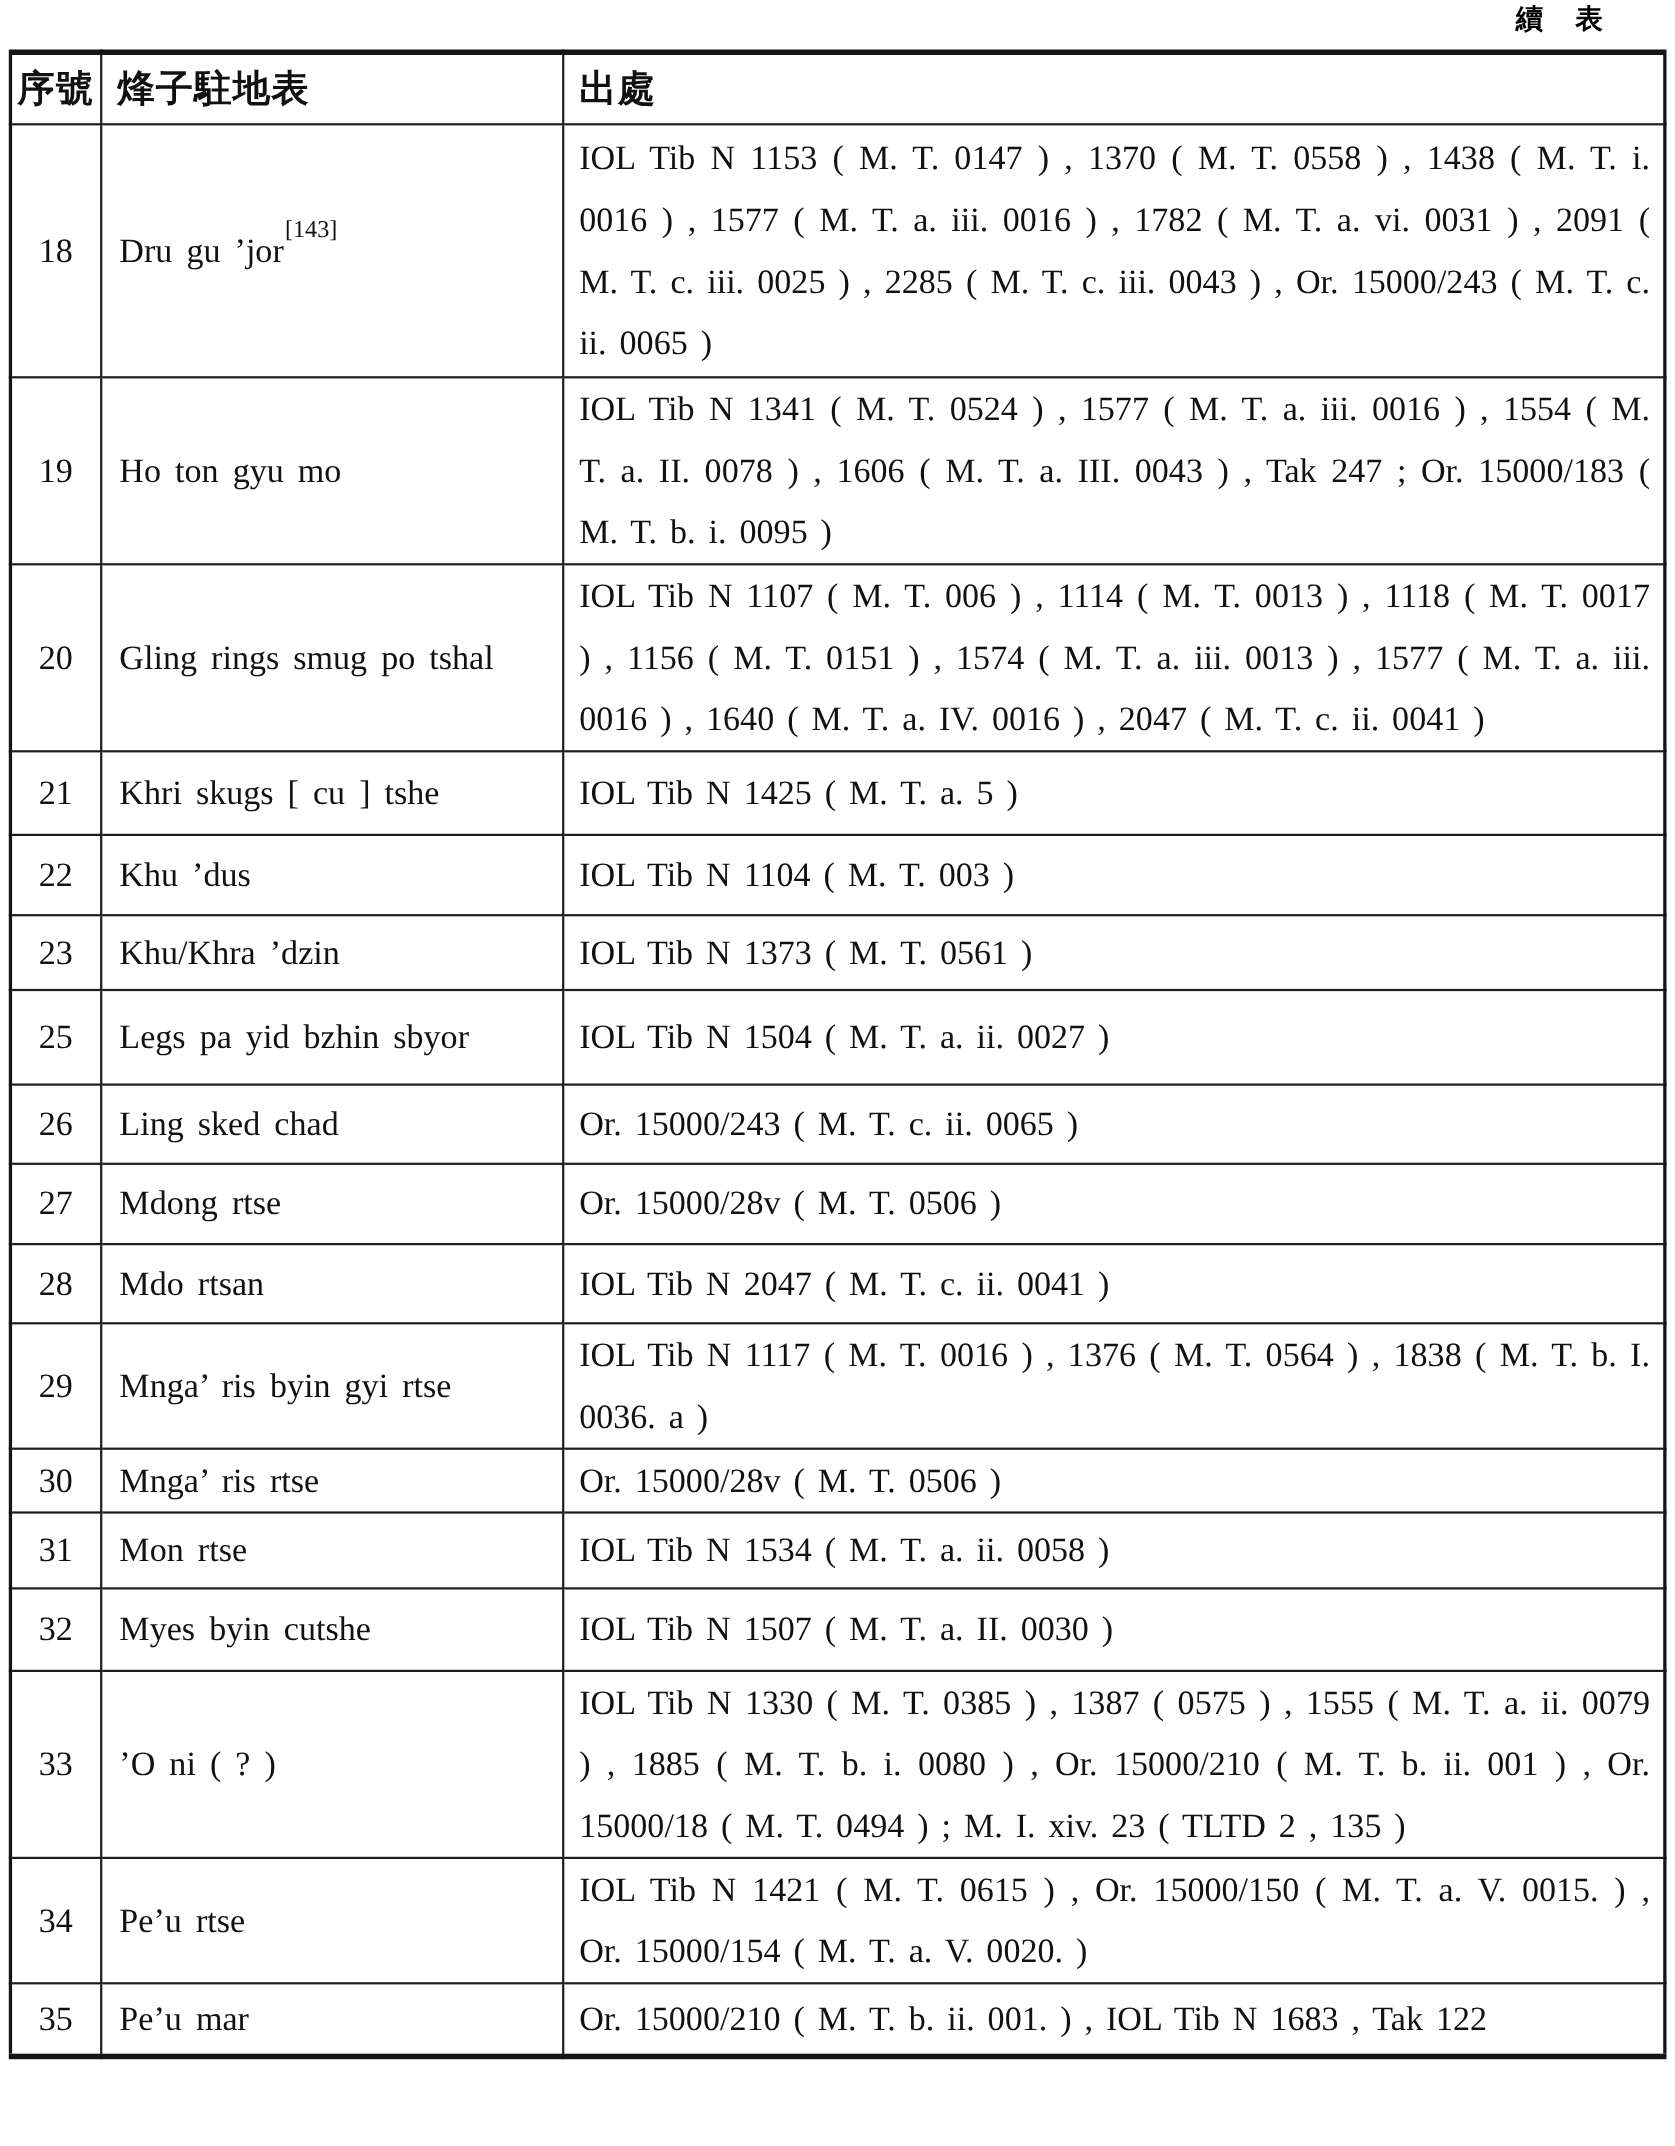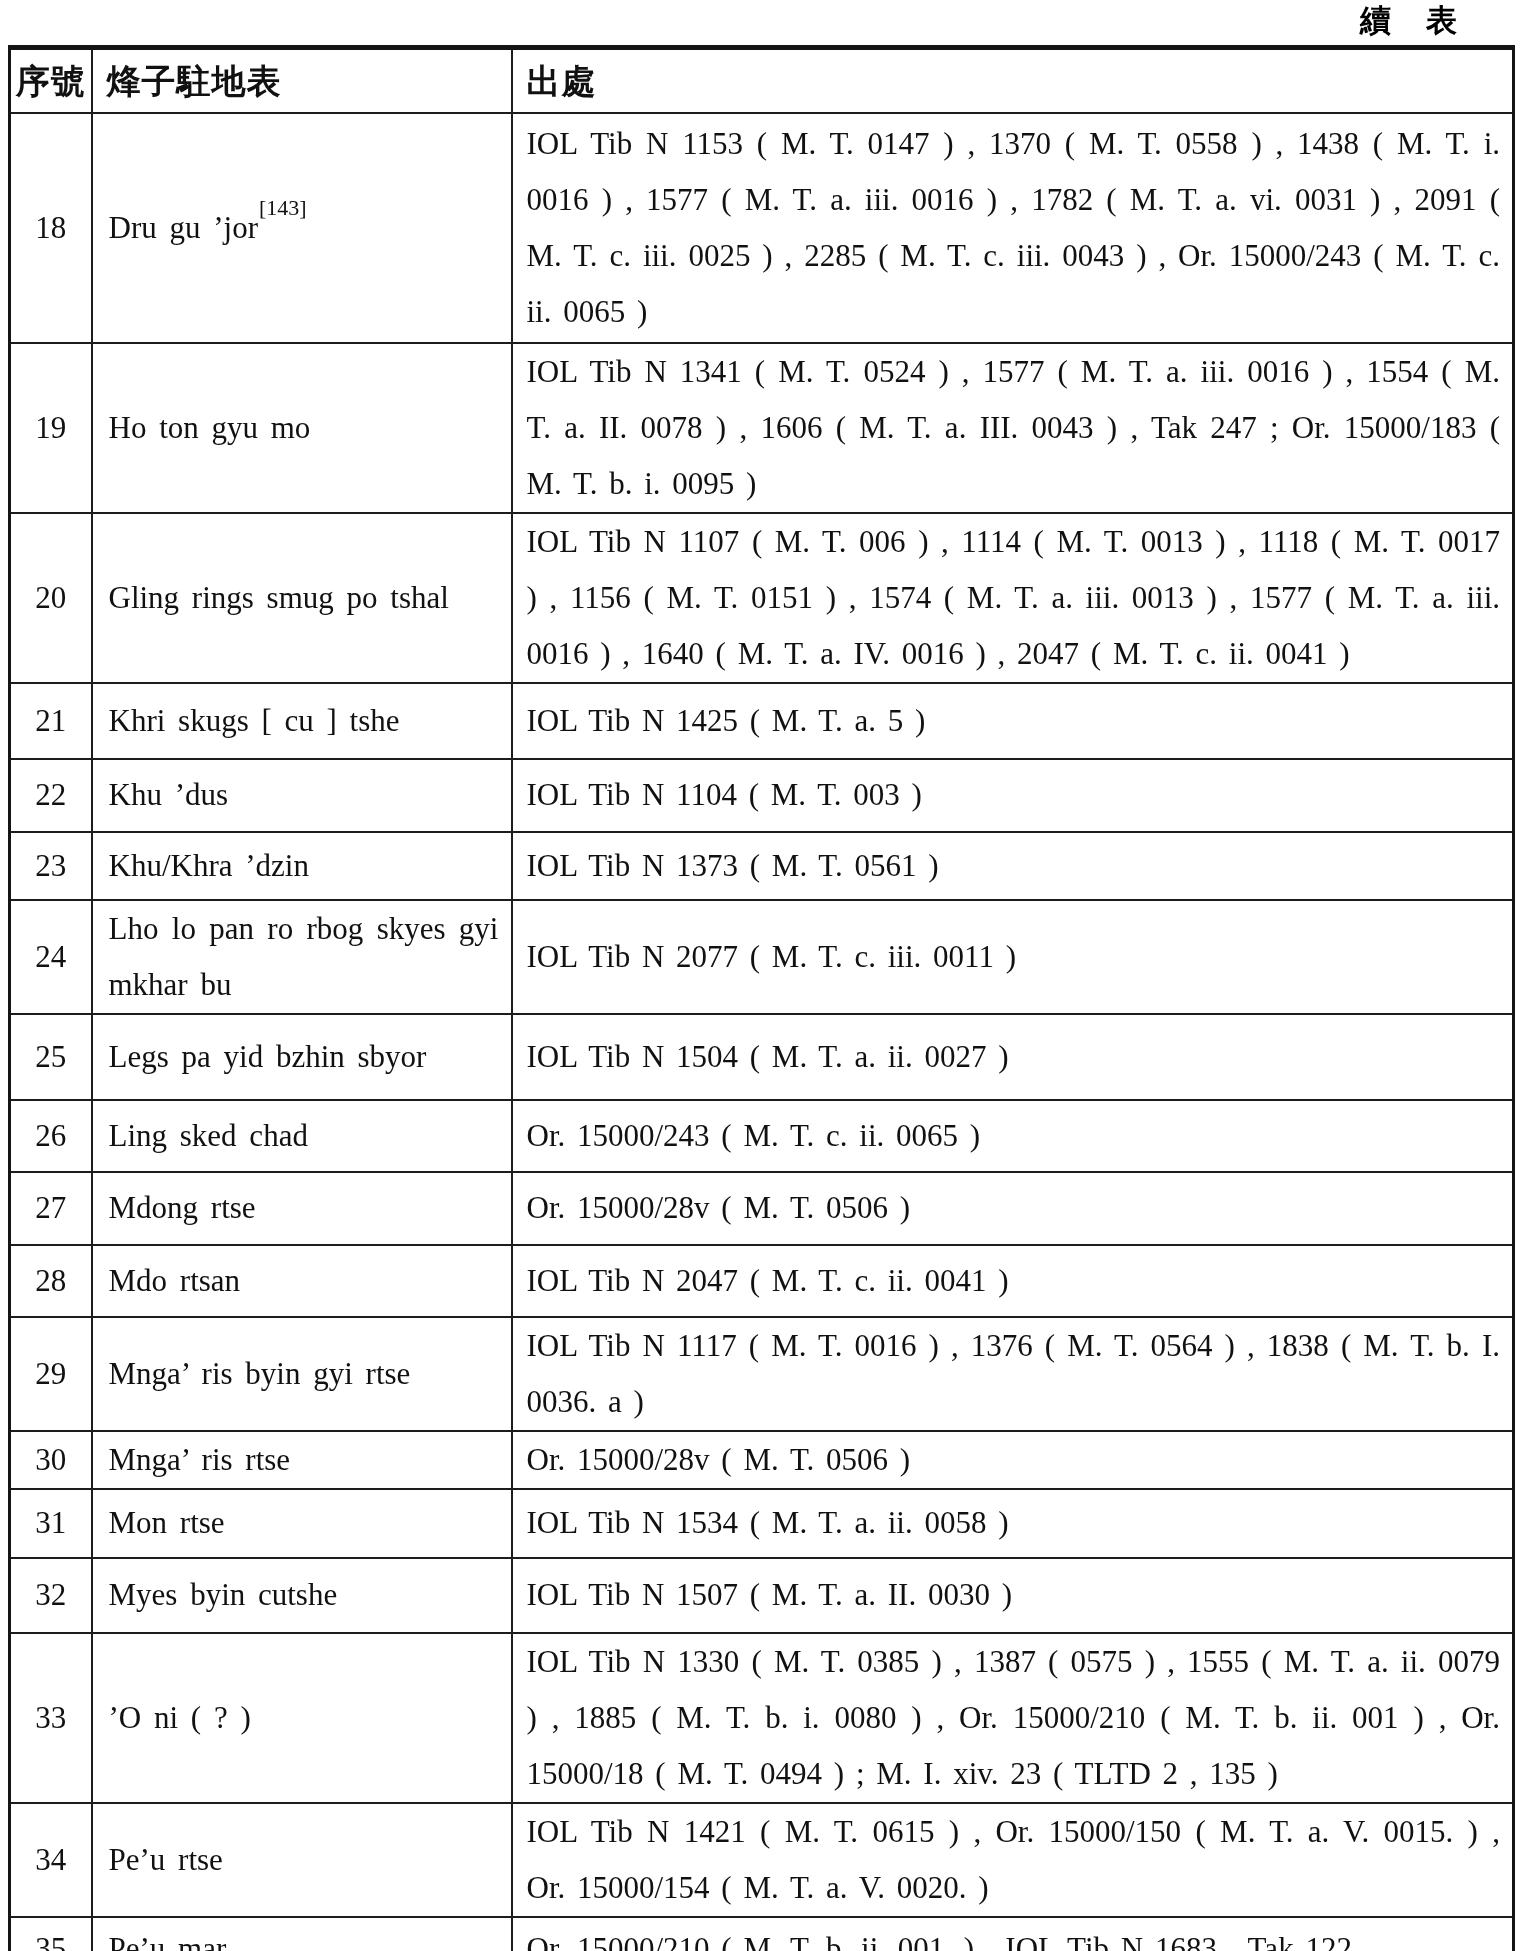--- a/index.html
+++ b/index.html
@@ -14,21 +14,21 @@
     font-family: "Liberation Serif", serif;
     color: #111;
     overflow: hidden;
   }
   .cont-label {
     position: absolute;
     top: 0px;
     right: 64px;
     font-family: "Liberation Sans", sans-serif;
     font-weight: 700;
-    font-size: 31px;
+    font-size: 25px;
     letter-spacing: 2px;
     color: #000;
     white-space: pre;
   }
   table.main {
     position: absolute;
     left: 8px;
     top: 45px;
     width: 1507px;
     border-collapse: collapse;
@@ -128,25 +128,20 @@
       <td class="c-name"><span>Khu ’dus</span></td>
       <td class="c-src">IOL Tib N 1104 ( M. T. 003 )</td>
     </tr>
 
     <tr style="height:68px">
       <td class="c-no">23</td>
       <td class="c-name"><span>Khu/Khra ’dzin</span></td>
       <td class="c-src">IOL Tib N 1373 ( M. T. 0561 )</td>
     </tr>
 
-    <tr style="height:112px">
-      <td class="c-no">24</td>
-      <td class="c-name"><span>Lho lo pan ro rbog skyes gyi mkhar bu</span></td>
-      <td class="c-src">IOL Tib N 2077 ( M. T. c. iii. 0011 )</td>
-    </tr>
 
     <tr style="height:86px">
       <td class="c-no">25</td>
       <td class="c-name"><span>Legs pa yid bzhin sbyor</span></td>
       <td class="c-src">IOL Tib N 1504 ( M. T. a. ii. 0027 )</td>
     </tr>
 
     <tr style="height:72px">
       <td class="c-no">26</td>
       <td class="c-name"><span>Ling sked chad</span></td>

